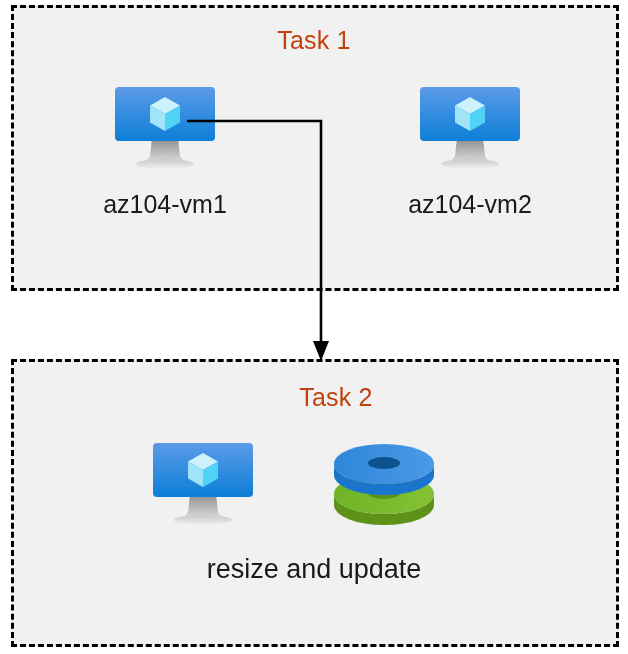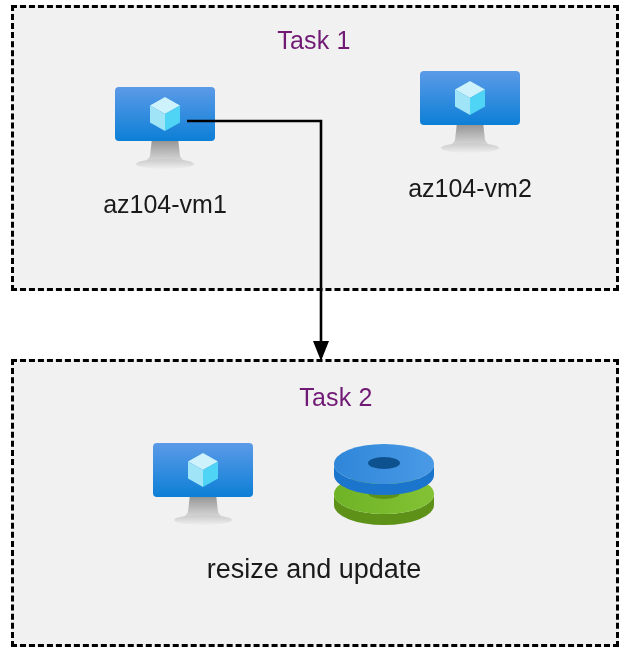--- a/index.html
+++ b/index.html
@@ -27,37 +27,37 @@
     border: 3px dashed #000000;
   }
   #task1-box { left: 11px;  top: 5px;   width: 608px; height: 286px; }
   #task2-box { left: 11px;  top: 359px; width: 608px; height: 288px; }
 
   .task-title {
     position: absolute;
     left: 0;
     width: 100%;
     text-align: center;
-    color: #701a75;
+    color: #c2410c;
     font-size: 25px;
     line-height: 1;
     letter-spacing: 0.2px;
     white-space: nowrap;
   }
   #task1-title { top: 28px; }
   #task2-title { top: 385px; margin-left: 22px; }
 
   
   .vm-node {
     position: absolute;
     width: 160px;
     text-align: center;
   }
   #vm1-node { left: 85px;  top: 82px; text-align: center; }
-  #vm2-node { left: 390px; top: 66px; }
+  #vm2-node { left: 390px; top: 82px; }
 
   .vm-label {
     font-size: 25px;
     color: #1a1a1a;
     line-height: 1.3;
     white-space: nowrap;
   }
   .vm-label-block { margin-top: 14px; }
 
   

